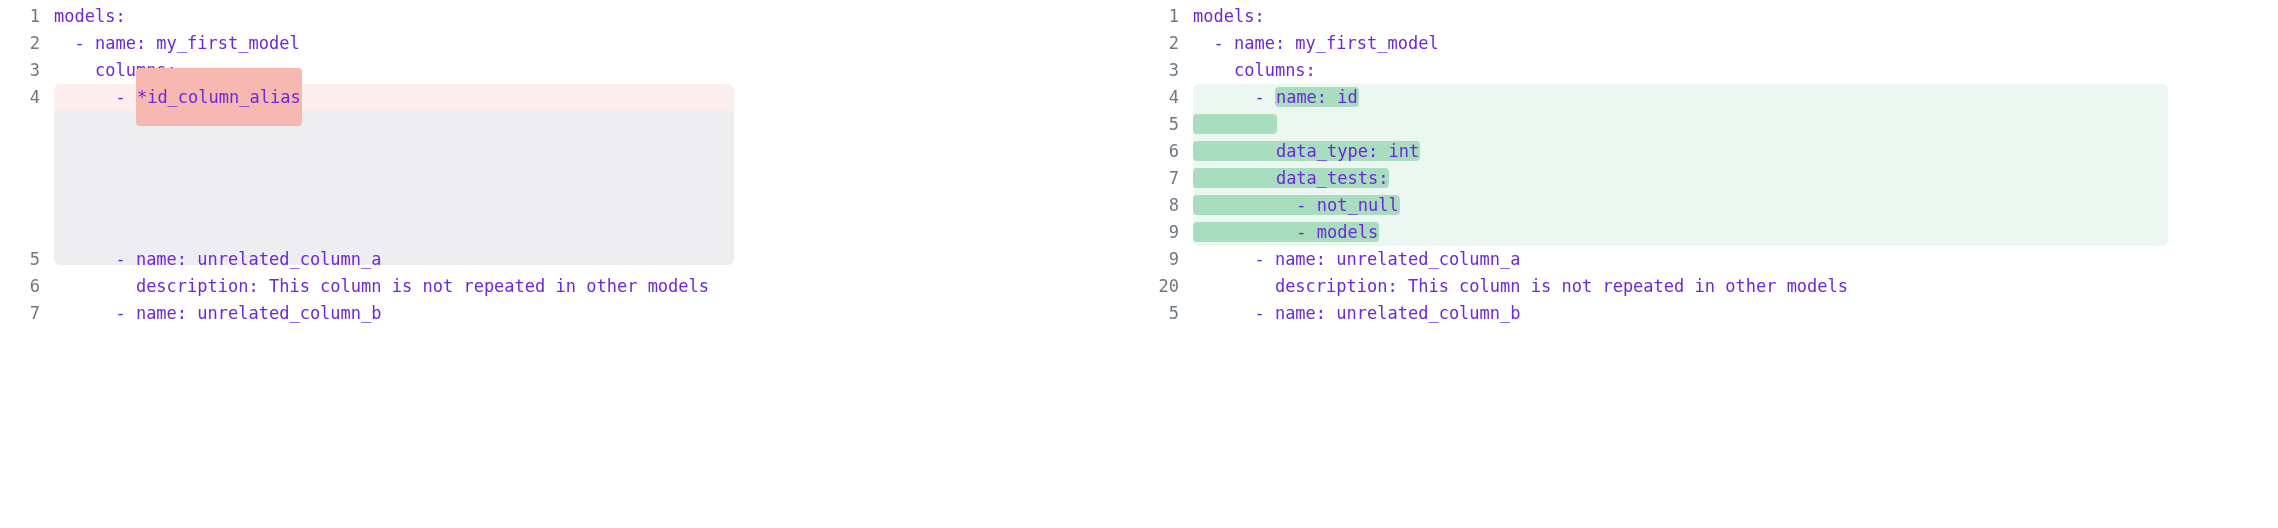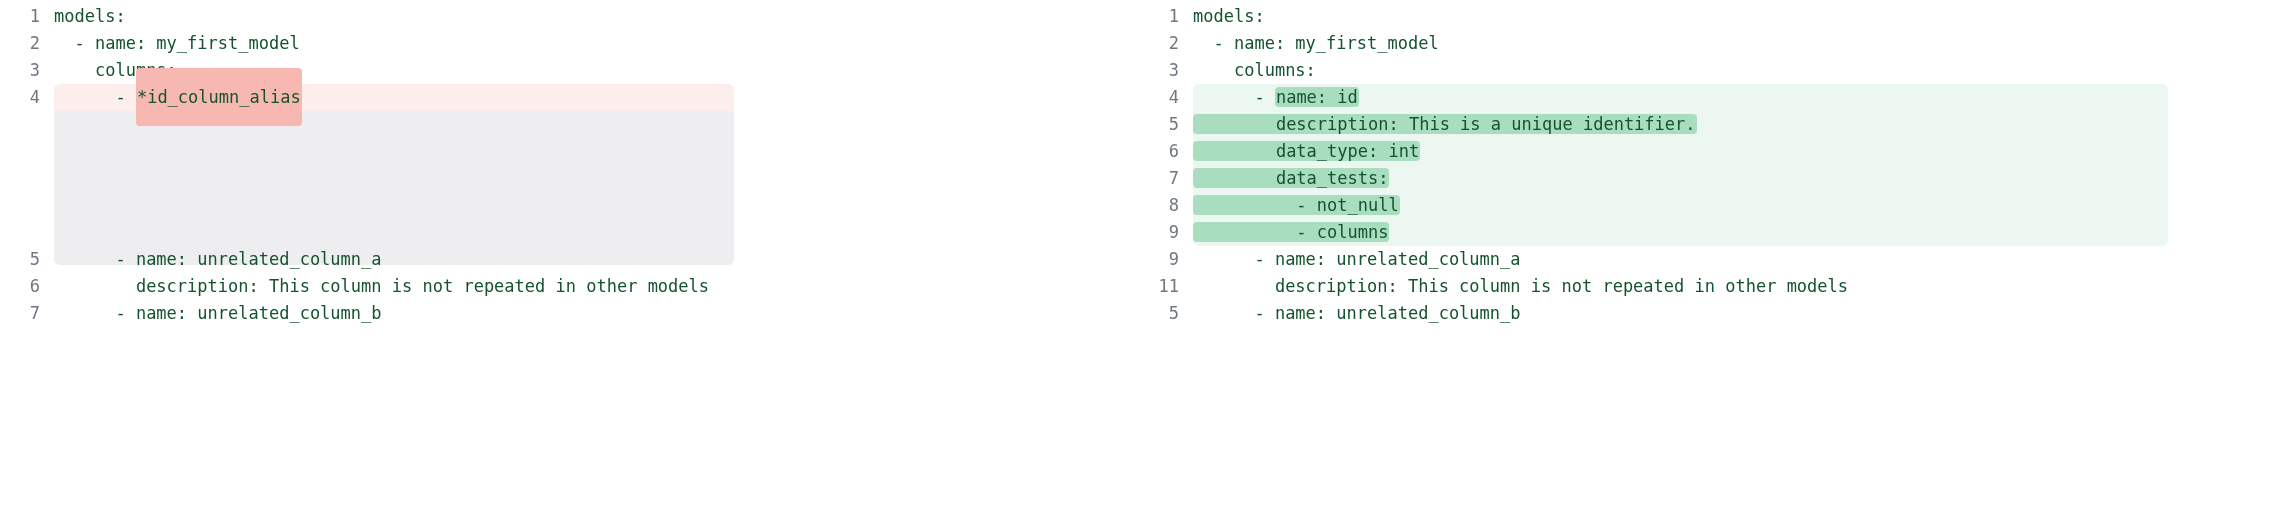--- a/index.html
+++ b/index.html
@@ -15,21 +15,21 @@
   .code-lines{position:relative;padding-top:3px;}
 
   .row{display:flex;align-items:center;height:27px;line-height:27px;position:relative;}
   .gutter{
     width:40px;min-width:40px;text-align:right;
     color:#6e7781;font-size:17px;
     font-family:"DejaVu Sans Mono","Liberation Mono",monospace;
     padding-right:0px;-webkit-user-select:none;user-select:none;
   }
   .code{
-    flex:1;font-size:17px;color:#14532d;white-space:pre;
+    flex:1;font-size:17px;color:#6d28d9;white-space:pre;
     padding-left:14px;letter-spacing:0px;
   }
   .code .hl-del{background:#f7b8b2;border-radius:4px;padding:19px 1px;}
   .code .hl-add{background:#a8ddc0;border-radius:4px;padding:0 1px;}
 
   
   .band{position:absolute;border-radius:6px;pointer-events:none;}
   .band-del{background:#fceeed;}
   .band-add{background:#ecf7f1;}
   .band-filler{background:#eeeef1;}
@@ -121,50 +121,50 @@
         <span class="code"><span>    </span><span>columns:</span></span>
       </div>
 
       <div class="row">
         <span class="gutter">4</span>
         <span class="code"><span>      </span><span>- </span><span class="hl-add">name: id</span></span>
       </div>
 
       <div class="row">
         <span class="gutter">5</span>
-        <span class="code"><span class="hl-add"><span>        </span><span>description: This is a unique identifier.</span></span></span>
+        <span class="code"><span class="hl-add"><span>        </span></span></span>
       </div>
 
       <div class="row">
         <span class="gutter">6</span>
         <span class="code"><span class="hl-add"><span>        </span><span>data_type: int</span></span></span>
       </div>
 
       <div class="row">
         <span class="gutter">7</span>
         <span class="code"><span class="hl-add"><span>        </span><span>data_tests:</span></span></span>
       </div>
 
       <div class="row">
         <span class="gutter">8</span>
         <span class="code"><span class="hl-add"><span>          </span><span>- not_null</span></span></span>
       </div>
 
       <div class="row">
         <span class="gutter">9</span>
-        <span class="code"><span class="hl-add"><span>          </span><span>- columns</span></span></span>
+        <span class="code"><span class="hl-add"><span>          </span><span>- models</span></span></span>
       </div>
 
       <div class="row">
         <span class="gutter">9</span>
         <span class="code"><span>      </span><span>- name: unrelated_column_a</span></span>
       </div>
 
       <div class="row">
-        <span class="gutter">11</span>
+        <span class="gutter">20</span>
         <span class="code"><span>        </span><span>description: This column is not repeated in other models</span></span>
       </div>
 
       <div class="row">
         <span class="gutter">5</span>
         <span class="code"><span>      </span><span>- name: unrelated_column_b</span></span>
       </div>
 
     </div>
   </div>

